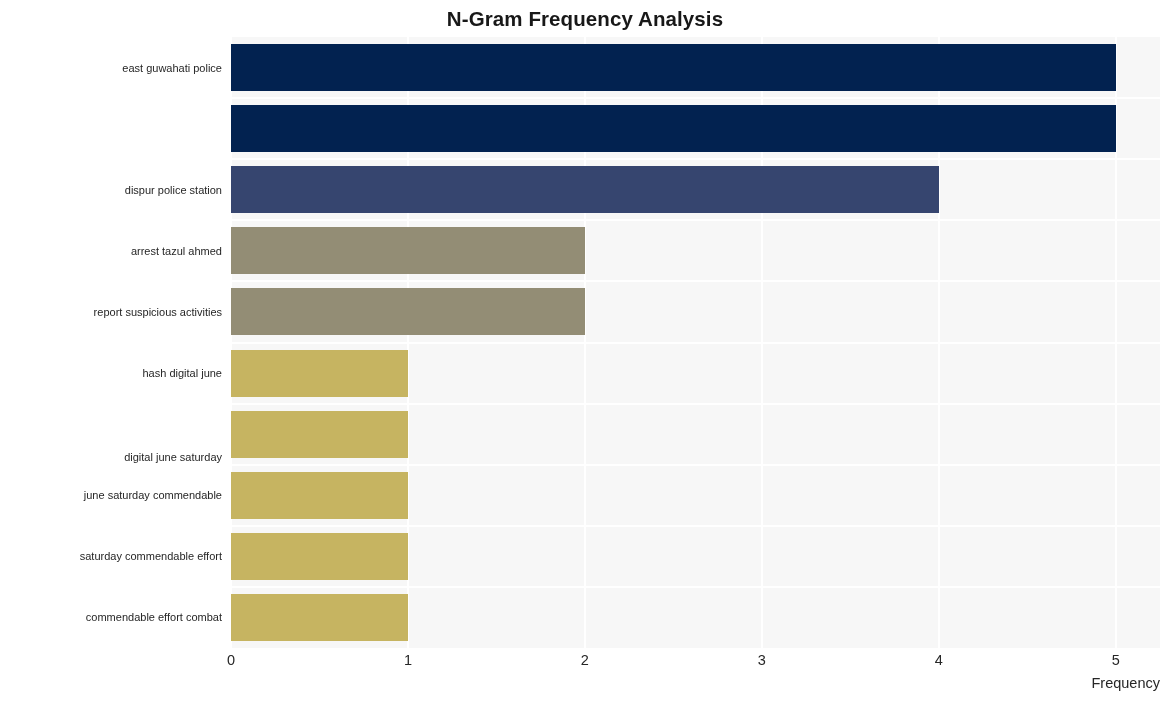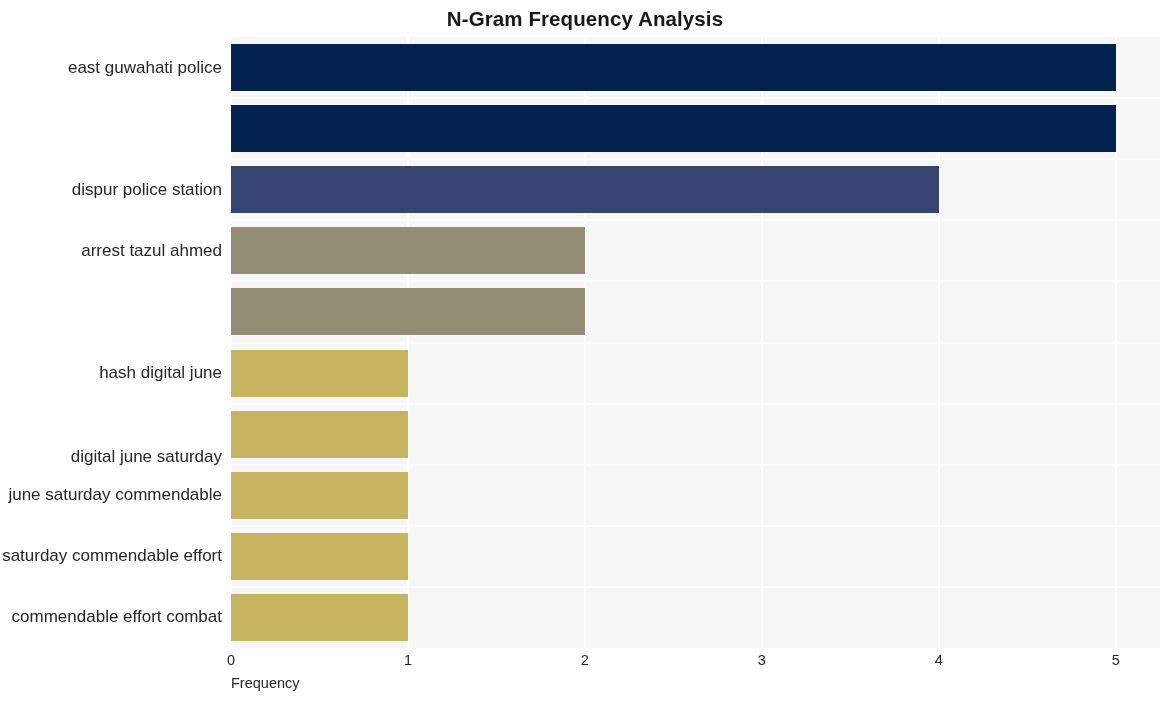--- a/index.html
+++ b/index.html
@@ -70,21 +70,21 @@
     left: 0;
     height: 47px;
   }
 
   
   .ytick {
     position: absolute;
     right: 0;
     width: 220px;
     text-align: right;
-    font-size: 17px;
+    font-size: 11px;
     color: #262626;
     line-height: 18px;
     white-space: nowrap;
   }
   #ytick-layer {
     position: absolute;
     left: 0;
     top: 37px;
     width: 222px;
     height: 611px;
@@ -108,21 +108,21 @@
     color: #262626;
     line-height: 20px;
   }
 
   
   #xaxis-label {
     position: absolute;
     left: 231px;
     top: 674px;
     width: 929px;
-    text-align: left;
+    text-align: right;
     font-size: 14.5px;
     color: #262626;
     line-height: 18px;
   }
 </style>
 </head>
 <body>
 
 <div id="chart-root">
 
@@ -157,20 +157,21 @@
         <div class="bar" title="june saturday commendable: 1" style="top: 435px; width: 176.952px; background: rgb(198, 180, 97);"></div>
         <div class="bar" title="saturday commendable effort: 1" style="top: 496px; width: 176.952px; background: rgb(198, 180, 97);"></div>
         <div class="bar" title="commendable effort combat: 1" style="top: 557px; width: 176.952px; background: rgb(198, 180, 97);"></div>
       </div>
   </div>
 
   <div id="ytick-layer">
       <div class="ytick" style="top: 22px;">east guwahati police</div>
       <div class="ytick" style="top: 144px;">dispur police station</div>
       <div class="ytick" style="top: 205px;">arrest tazul ahmed</div>
+      <div class="ytick" style="top: 266px;">report suspicious activities</div>
       <div class="ytick" style="top: 327px;">hash digital june</div>
       <div class="ytick" style="top: 388px; margin-top: 23px;">digital june saturday</div>
       <div class="ytick" style="top: 510px;">saturday commendable effort</div>
       <div class="ytick" style="top: 449px;">june saturday commendable</div>
       <div class="ytick" style="top: 571px;">commendable effort combat</div>
     </div>
 
   <div id="xtick-layer">
       <div class="xtick" style="left: 0px;">0</div>
       <div class="xtick" style="left: 176.952px;">1</div>

